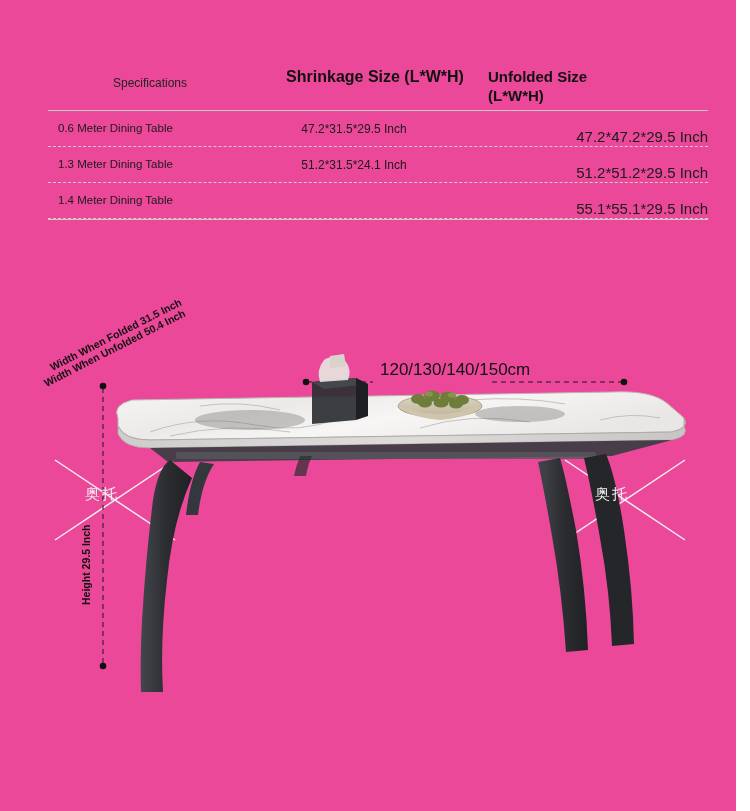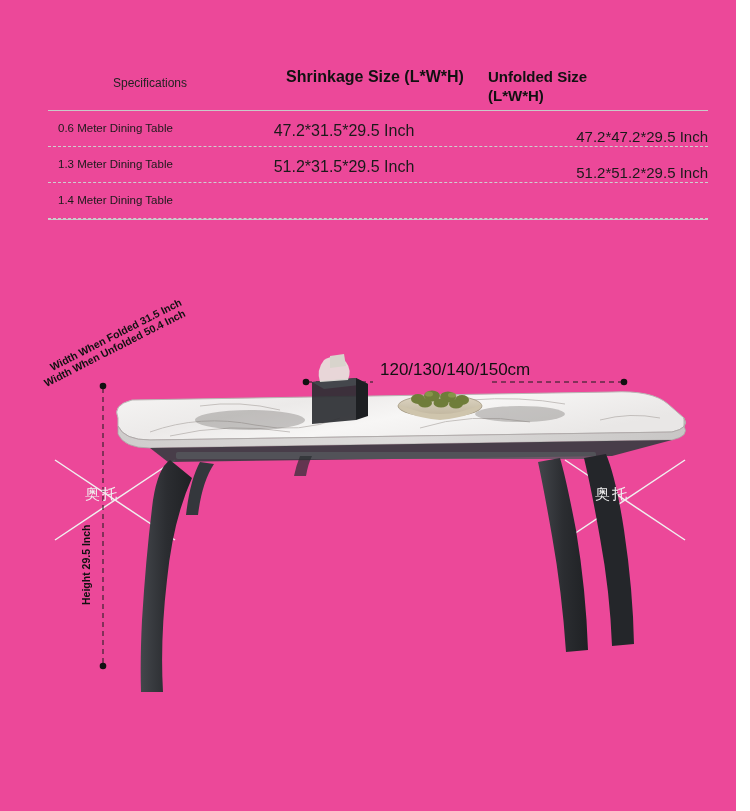--- a/index.html
+++ b/index.html
@@ -67,24 +67,24 @@
   }
   .spec-row .c1 {
     position: absolute;
     left: 10px; top: 11px;
     width: 180px;
     font-size: 11.5px;
     color: #1a1a1a;
   }
   .spec-row .c2 {
     position: absolute;
-    left: 176px; top: 11px;
+    left: 186px; top: 11px;
     width: 240px;
     text-align: center;
-    font-size: 16px;
+    font-size: 12px;
     color: #1a1a1a;
   }
   .spec-row .c3 {
     position: absolute;
     left: 450px; top: 17px;
     width: 210px;
     text-align: right;
     font-size: 15px;
     color: #1a1a1a;
   }
@@ -161,27 +161,28 @@
 
     <div class="spec-row">
       <div class="c1">0.6 Meter Dining Table</div>
       <div class="c2">47.2*31.5*29.5 Inch</div>
       <div class="c3">47.2*47.2*29.5 Inch</div>
     </div>
     <div class="rule dashed"></div>
 
     <div class="spec-row">
       <div class="c1">1.3 Meter Dining Table</div>
-      <div class="c2">51.2*31.5*29.5 Inch</div>
+      <div class="c2">51.2*31.5*24.1 Inch</div>
       <div class="c3">51.2*51.2*29.5 Inch</div>
     </div>
     <div class="rule dashed"></div>
 
     <div class="spec-row">
       <div class="c1">1.4 Meter Dining Table</div>
+      <div class="c3">55.1*55.1*29.5 Inch</div>
     </div>
     <div class="rule dashed"></div>
 
     <div class="rule"></div>
 
   </div>
 
   <div class="illus">
 
     <svg width="750" height="460" viewBox="0 0 750 460" xmlns="http://www.w3.org/2000/svg">

